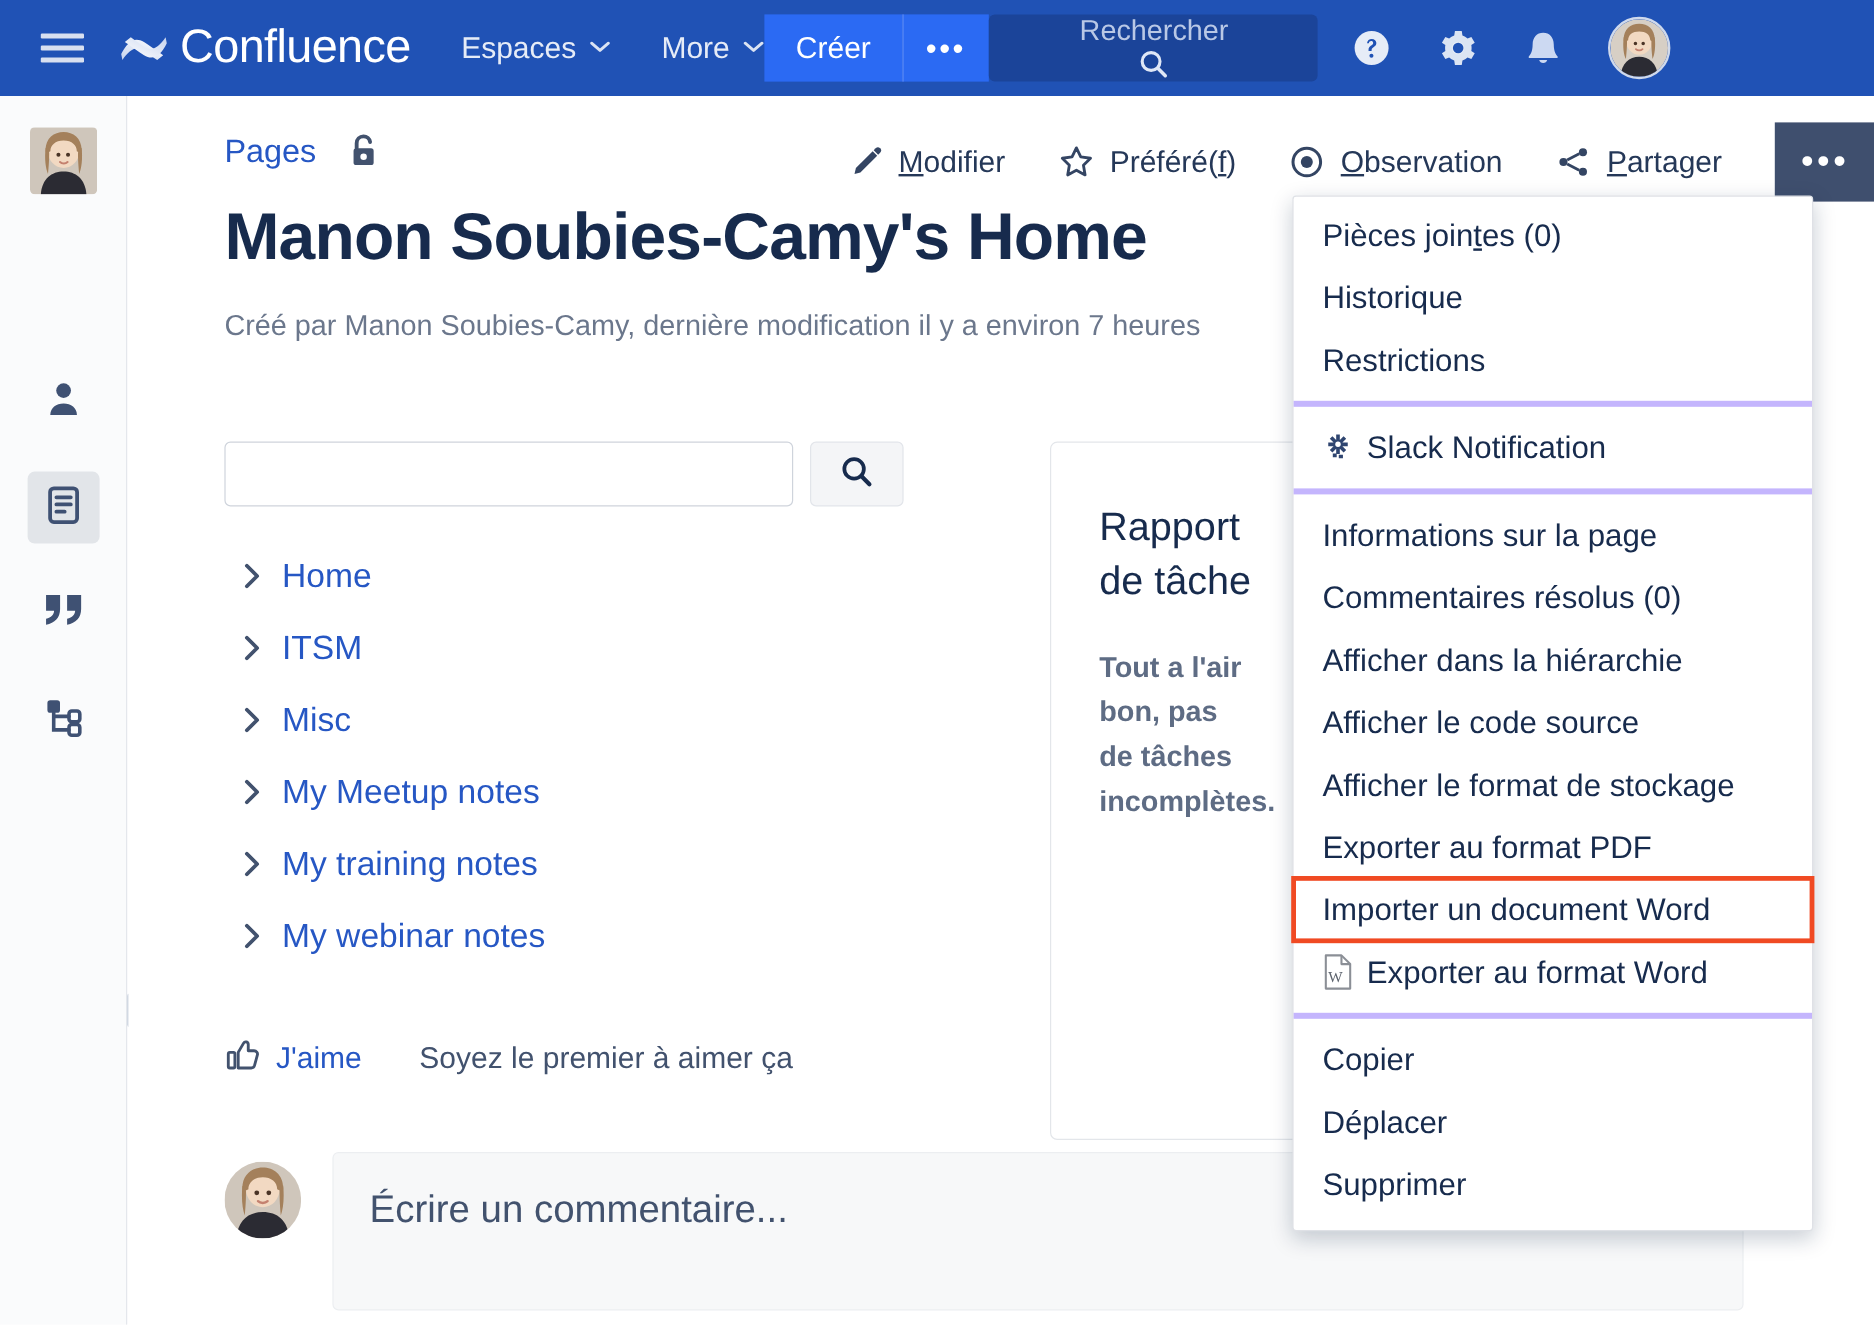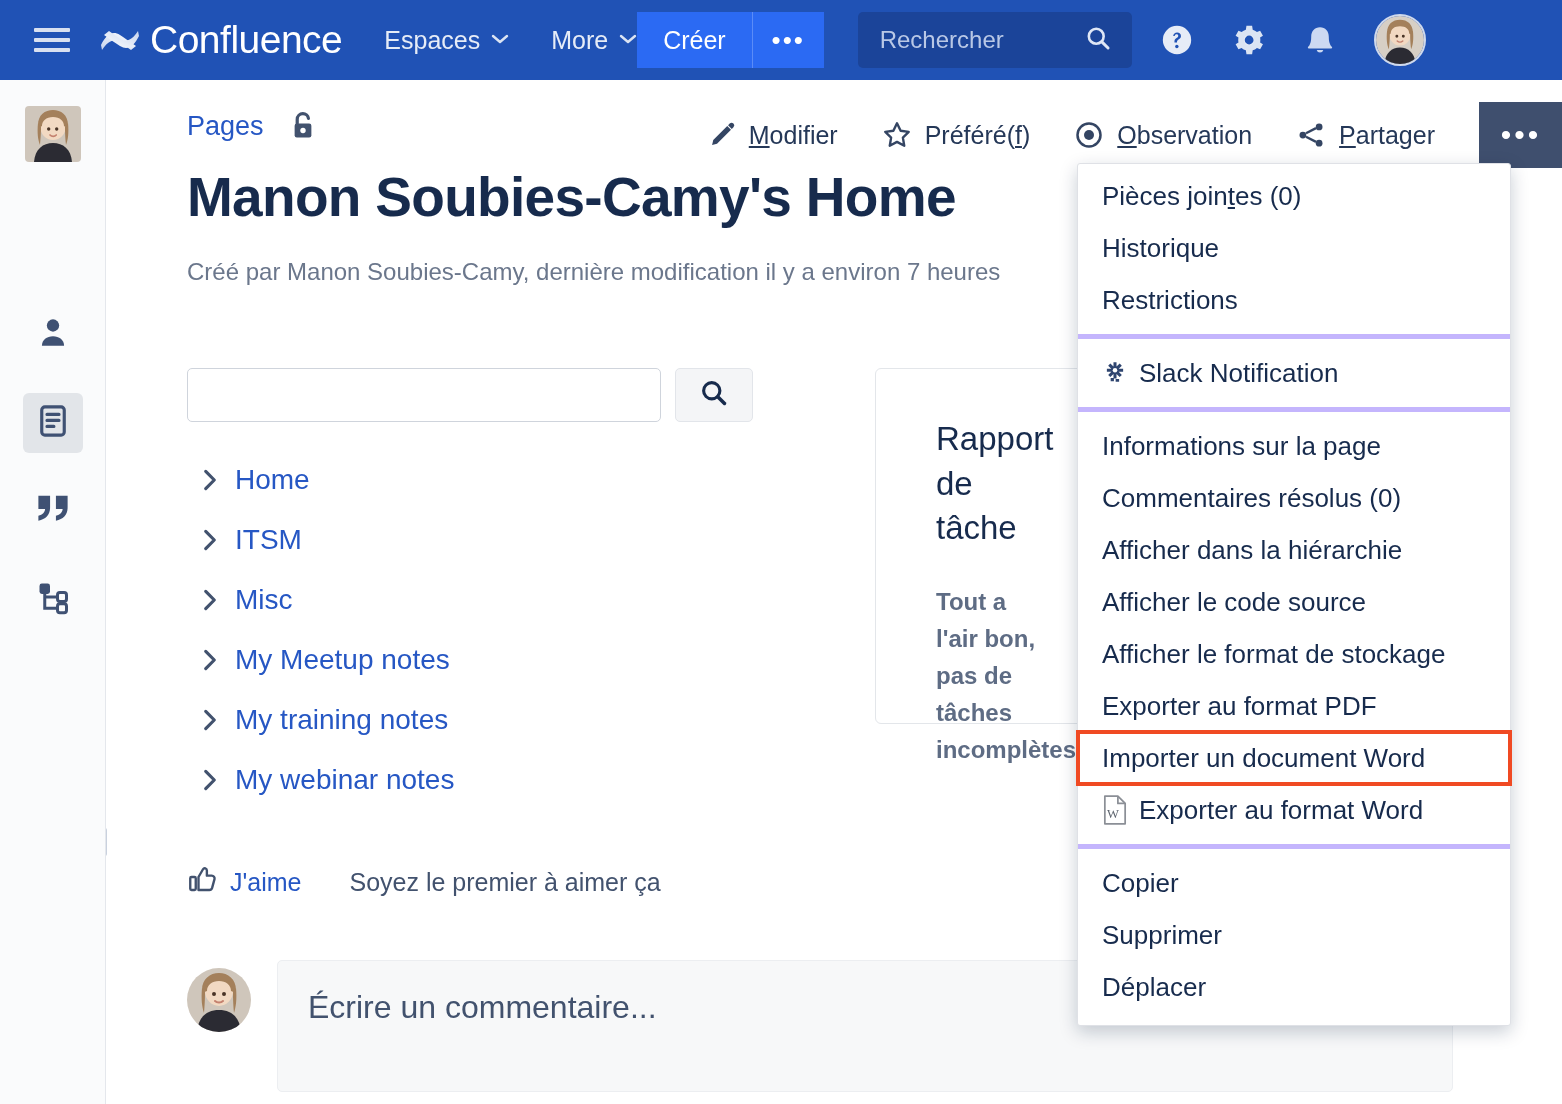--- a/index.html
+++ b/index.html
@@ -27,22 +27,22 @@
   .brand .wordmark { color:#fff; font-size:39px; letter-spacing:-0.5px; }
   .navlink { color:#e6ecf7; font-size:25px; margin-left:42px; display:flex; align-items:center;
     cursor:pointer; }
   .navlink .chev { margin-left:11px; font-size:17px; opacity:.95; }
   .creer-group { display:flex; height:56px; }
   .creer-btn { background:#2b6af3; color:#fff; font-size:25px; display:flex; align-items:center;
     padding:0 26px; cursor:pointer; }
   .creer-more { background:#2b6af3; color:#fff; width:72px; display:flex; align-items:center;
     justify-content:center; font-size:26px; border-left:1px solid #5b8cf7; cursor:pointer;
     letter-spacing:2px; }
-  .searchbox { margin-left:34px; width:274px; height:56px; background:#1b4499; border-radius:5px;
-    display:flex; align-items:center; justify-content:space-between; padding:0 20px 0 22px; cursor:text; }
+  .searchbox { width:274px; height:56px; background:#1b4499; border-radius:5px;
+    display:flex; align-items:center; justify-content:space-between; padding:0 20px 0 22px; cursor:text;flex-direction:column; }
   .searchbox .ph { color:#b9c8e6; font-size:24px; }
   .nav-icons { display:flex; align-items:center; margin-left:28px; gap:38px; }
   .nav-icons .ni { cursor:pointer; display:flex; align-items:center; }
   .avatar-nav { margin-left:38px; width:52px; height:52px; border-radius:50%; overflow:hidden;
     cursor:pointer; border:2px solid #cfd9ec; }
 
   
   #leftrail {
     position:absolute; left:0; top:80px; width:106px; height:1024px;
     background:#fafbfc; border-right:1px solid #e4e7ec;
@@ -87,22 +87,22 @@
     background:#fff; outline:none; font-size:22px; padding:0 14px; font-family:inherit; }
   .tree-search-btn { width:78px; height:54px; background:#f4f5f7; border:1px solid #e2e5ea;
     border-radius:5px; display:flex; align-items:center; justify-content:center; cursor:pointer; }
 
   #tree-list { position:absolute; left:86px; top:370px; width:640px; }
   .tree-row { display:flex; align-items:center; height:60px; }
   .tree-chev { width:34px; display:flex; justify-content:center; cursor:pointer; }
   .tree-link { color:#2657c4; font-size:28px; cursor:pointer; margin-left:8px; }
 
   
-  #task-panel { position:absolute; left:768px; top:288px; width:216px; height:356px;
-    border:1px solid #e3e6ea; border-radius:6px; background:#fff; padding:48px 44px 0 60px; }
+  #task-panel { position:absolute; left:768px; top:288px; width:216px; height:582px;
+    border:1px solid #e3e6ea; border-radius:6px; background:#fff; padding:48px 44px 0 40px; }
   #task-title { font-size:33px; color:#172b4d; line-height:1.35; font-weight:400; }
   #task-msg { margin-top:32px; font-size:24px; font-weight:bold; color:#5e6c84; line-height:1.55; }
 
   
   #like-row { position:absolute; left:80px; top:785px; display:flex; align-items:center; }
   #like-btn { display:flex; align-items:center; cursor:pointer; }
   #like-label { color:#2657c4; font-size:25px; margin-left:13px; }
   #like-note { color:#42526e; font-size:25px; margin-left:48px; }
 
   
@@ -502,20 +502,20 @@
       </span>
       <span>Exporter au format Word</span>
     </div>
   </div>
 
   <div class="msec">
     <div class="mi">
       <span>Copier</span>
     </div>
     <div class="mi">
+      <span>Déplacer</span>
+    </div>
+    <div class="mi">
       <span>Supprimer</span>
-    </div>
-    <div class="mi">
-      <span>Déplacer</span>
     </div>
   </div>
   <div id="menu-spacer-bottom"></div>
 </div>
 
 </body></html>

